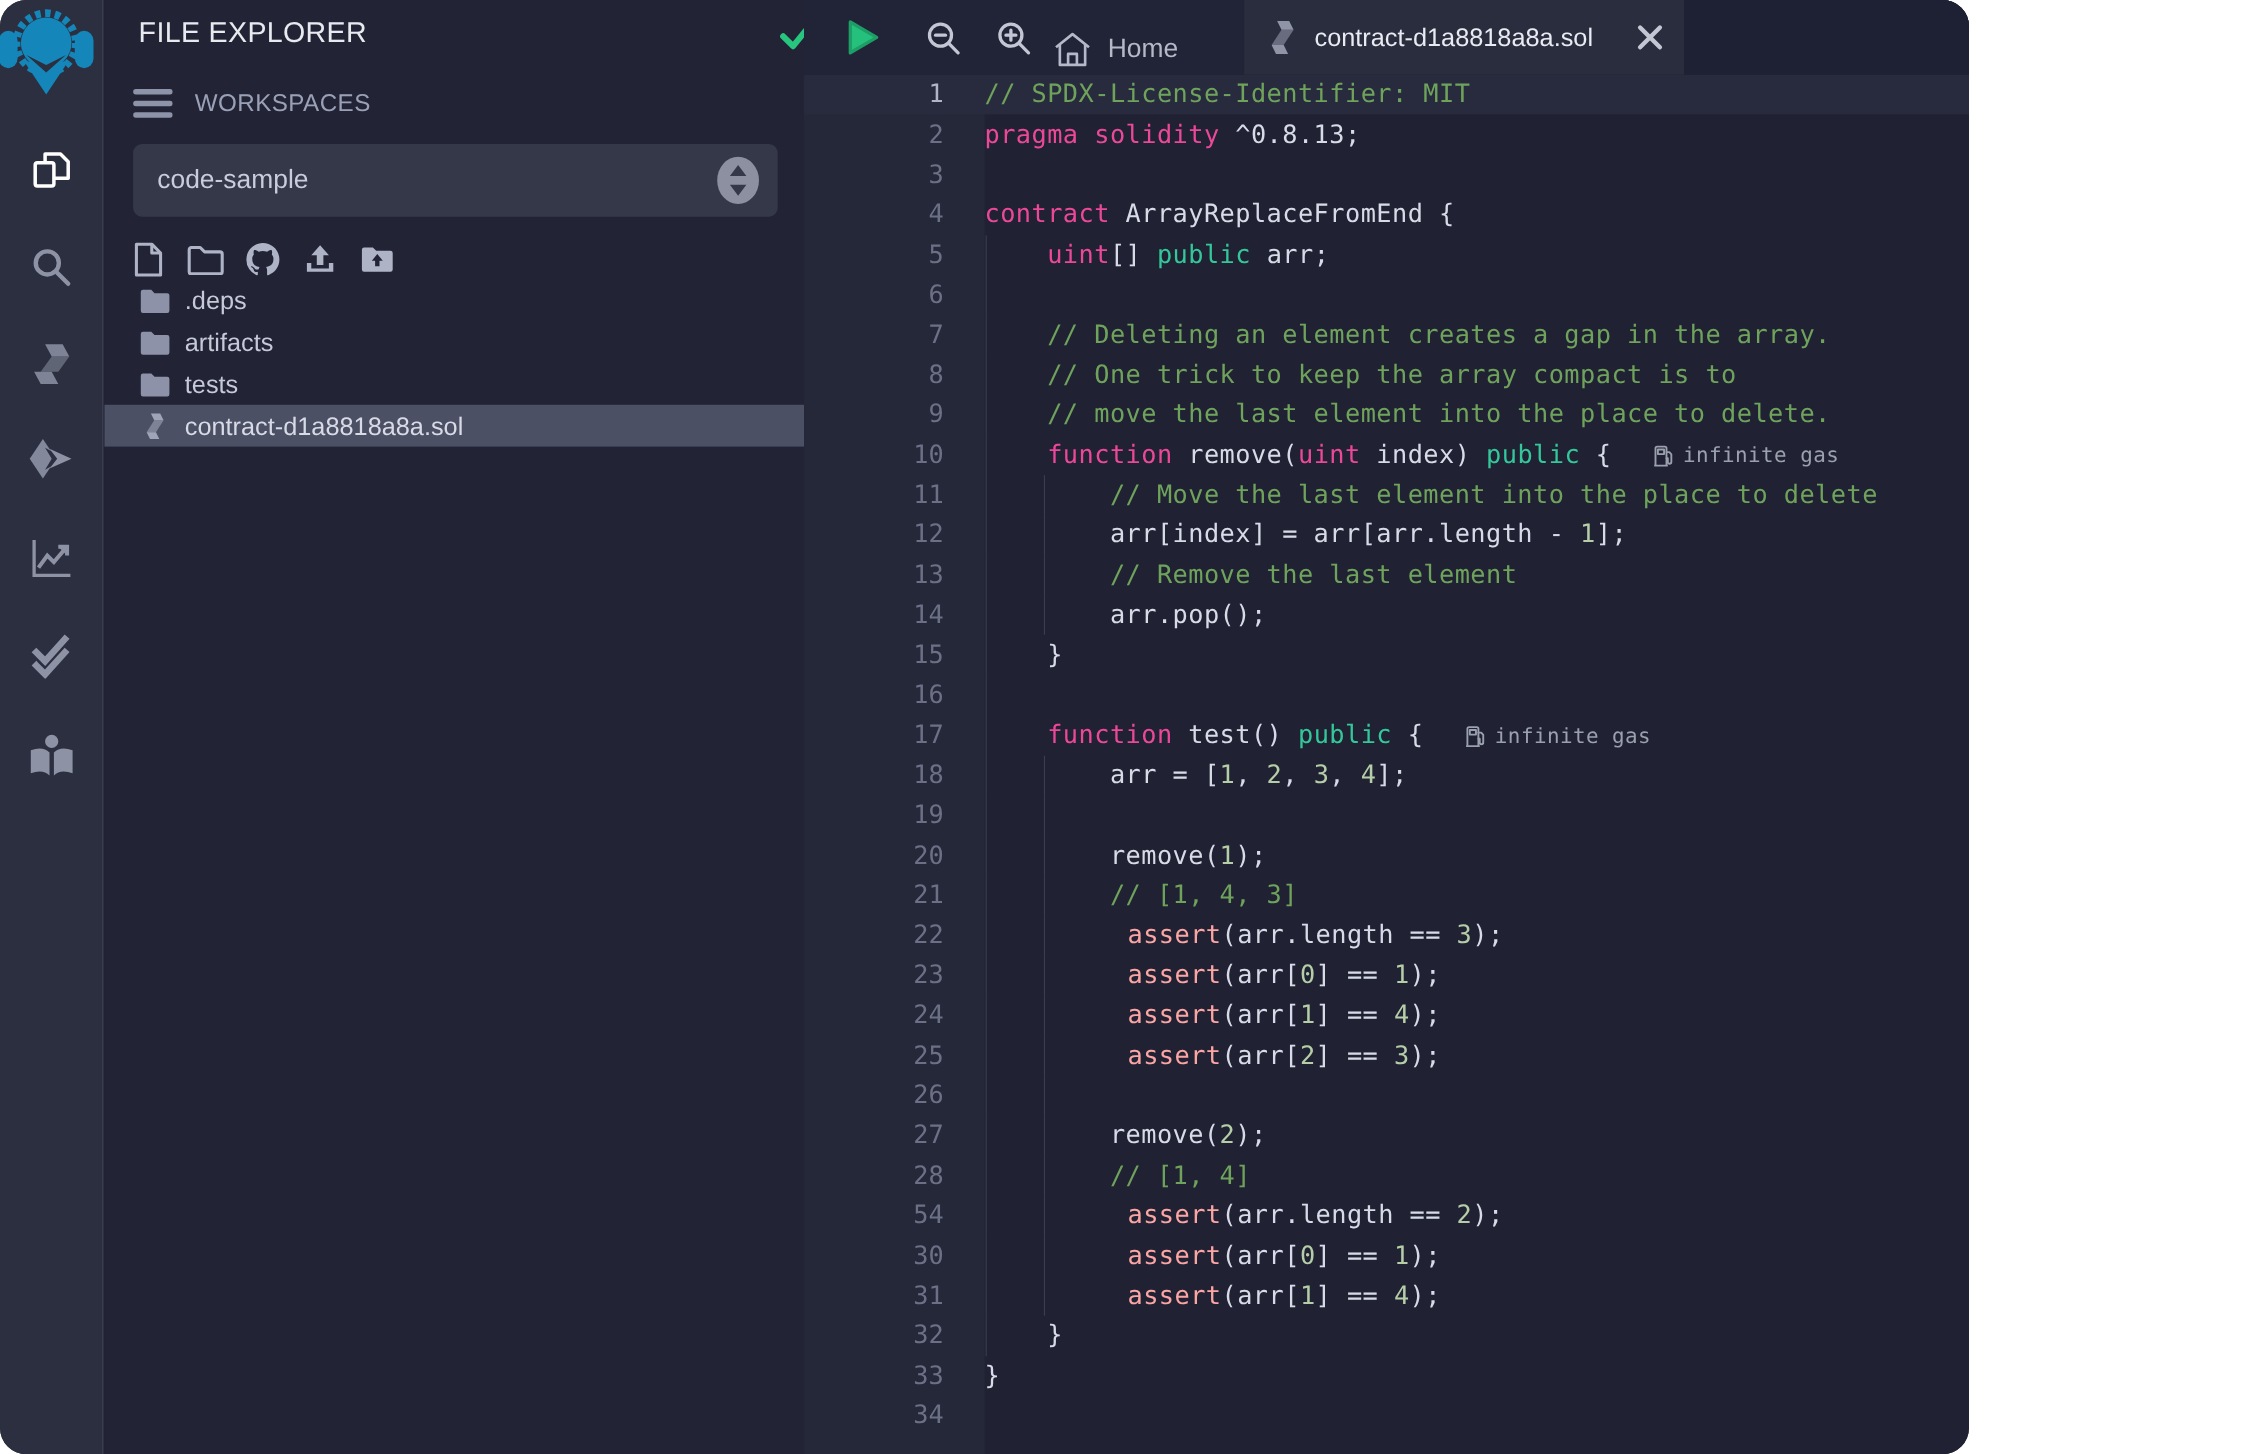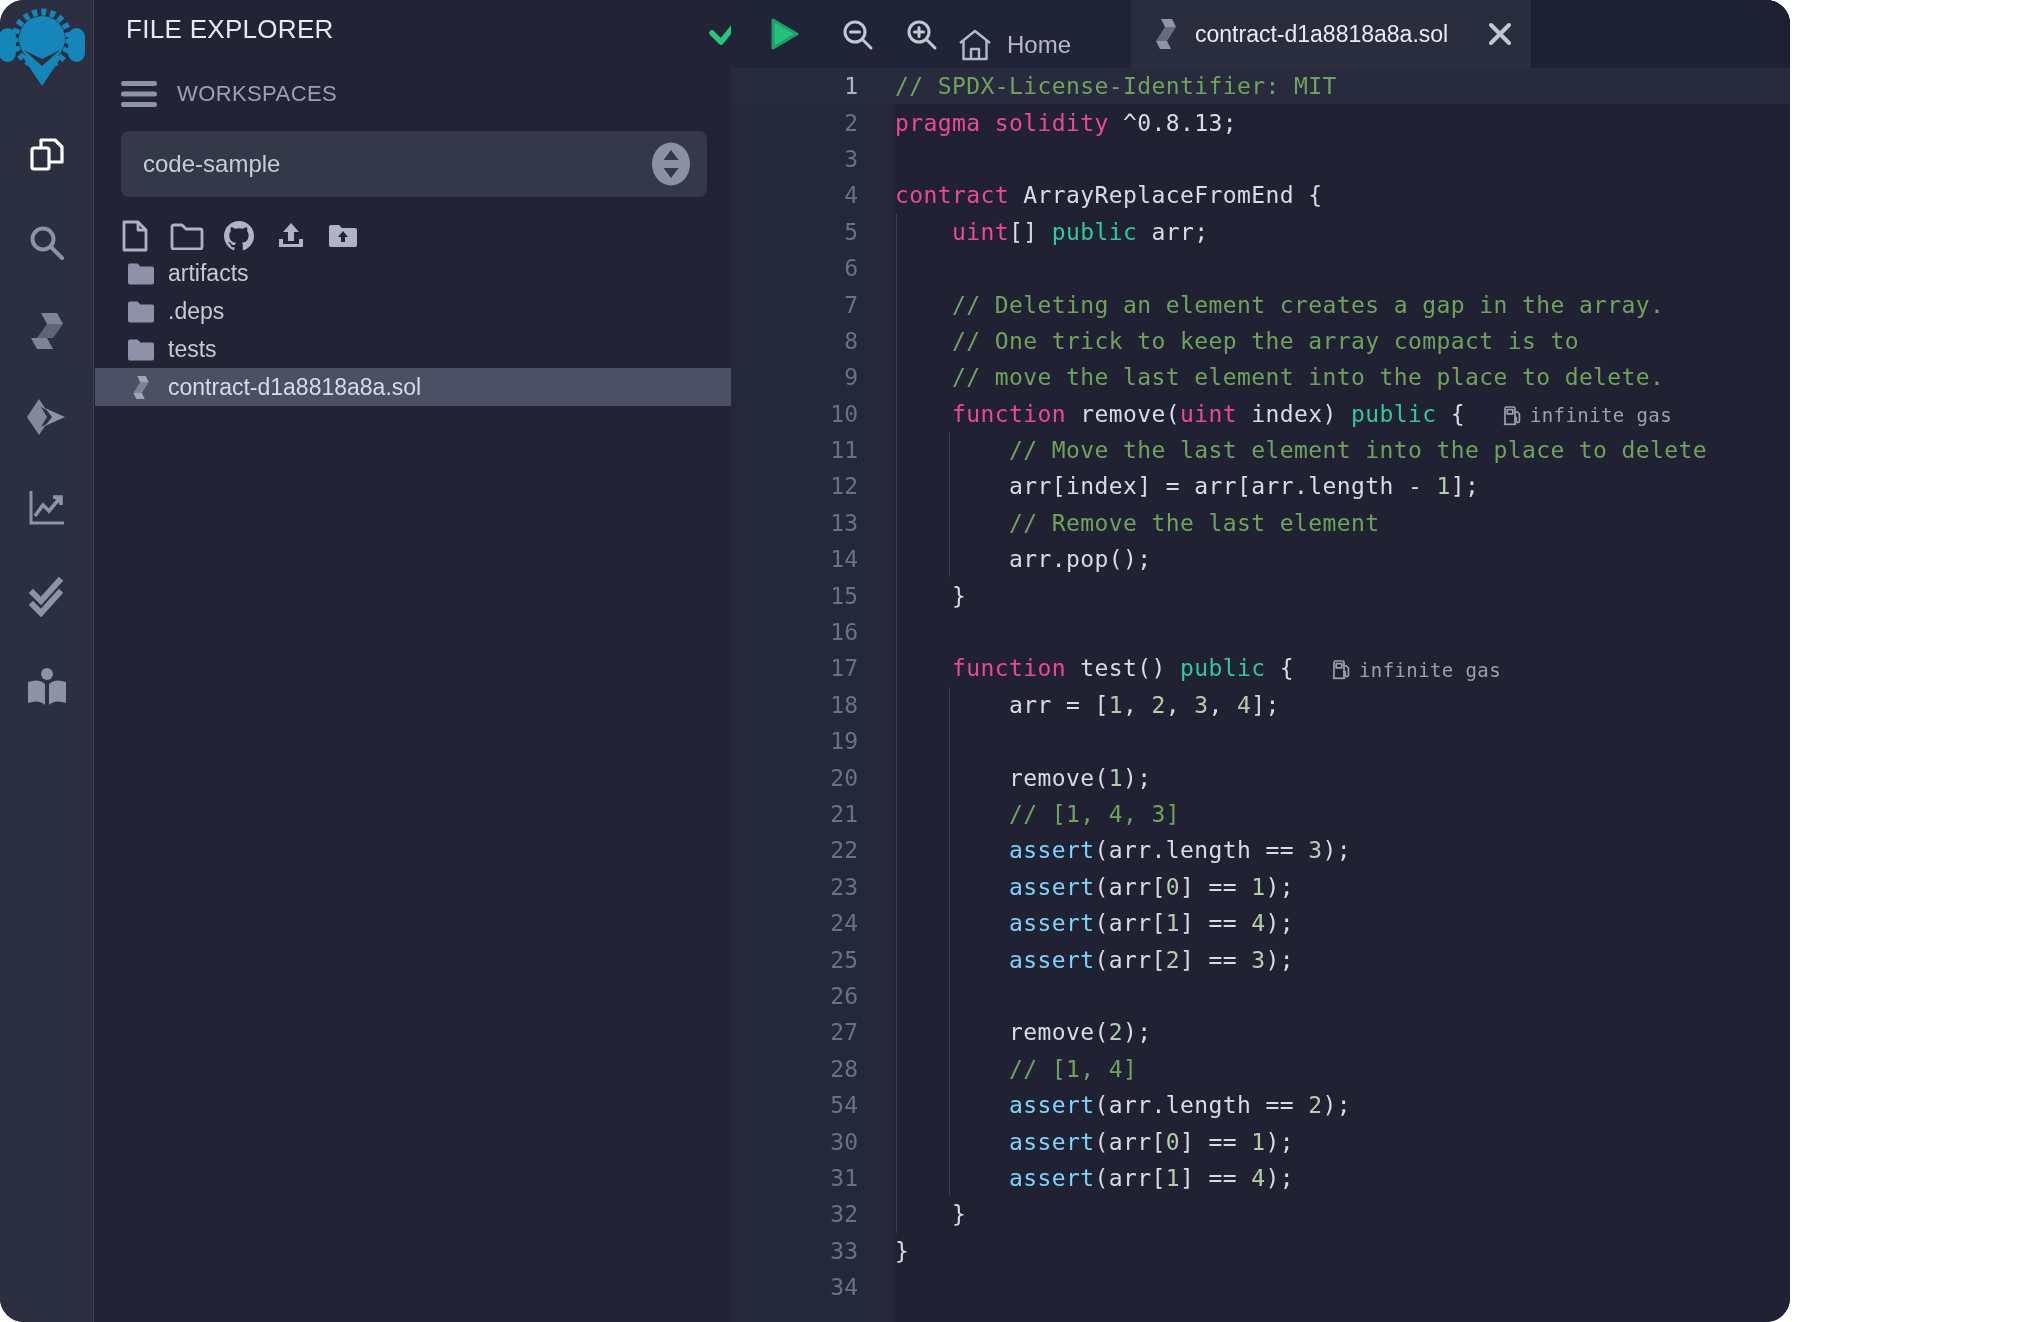--- a/index.html
+++ b/index.html
@@ -50,21 +50,21 @@
   .codearea{position:absolute;left:0;top:68px;right:0;bottom:0;}
   .gutter-strip{position:absolute;left:0;top:0;bottom:0;width:164px;background:#252838;}
   .row{position:relative;height:36.4px;display:flex;align-items:center;font-family:"DejaVu Sans Mono",monospace;}
   .row.hl{background:#282b3d;}
   .ln{position:relative;width:164px;padding-right:37px;text-align:right;font-size:23px;color:#6b7086;flex:0 0 164px;z-index:1;}
   .row.hl .ln{color:#b0b5c6;}
   .codetext{position:relative;white-space:pre;font-size:23px;letter-spacing:.4px;z-index:1;}
   .guide{position:absolute;top:0;bottom:0;width:1.5px;background:#3a3e52;z-index:0;}
   .g1{left:164.5px;} .g2{left:217.5px;}
   .tk-d{color:#d7dbe7;} .tk-k{color:#ec4899;} .tk-p{color:#33c79a;}
-  .tk-a{color:#7dd3fc;} .tk-n{color:#b5cea8;} .tk-c{color:#6fa35c;}
+  .tk-a{color:#fca5a5;margin-left:16px;} .tk-n{color:#b5cea8;} .tk-c{color:#6fa35c;}
   .gas{display:inline-flex;align-items:center;gap:9px;margin-left:38px;color:#9aa0ae;font-size:19px;vertical-align:middle;}
   svg{display:block;}
 </style>
 </head>
 <body>
 
 <div class="app">
 
   <div class="iconbar">
     <div class="logo">
@@ -191,29 +191,29 @@
       </span>
     </div>
 
     <div class="tree">
         <div class="tree-row">
           <span class="t-icon">
             <svg width="28" height="23" viewBox="0 0 28 23" fill="currentColor">
               <path d="M1 3.5 a2 2 0 0 1 2-2 h7.5 l3 3 h11.5 a2 2 0 0 1 2 2 v14 a2 2 0 0 1 -2 2 h-22 a2 2 0 0 1 -2-2 z"></path>
             </svg>
           </span>
-          <span class="t-label">artifacts</span>
+          <span class="t-label">.deps</span>
         </div>
         <div class="tree-row">
           <span class="t-icon">
             <svg width="28" height="23" viewBox="0 0 28 23" fill="currentColor">
               <path d="M1 3.5 a2 2 0 0 1 2-2 h7.5 l3 3 h11.5 a2 2 0 0 1 2 2 v14 a2 2 0 0 1 -2 2 h-22 a2 2 0 0 1 -2-2 z"></path>
             </svg>
           </span>
-          <span class="t-label">.deps</span>
+          <span class="t-label">artifacts</span>
         </div>
         <div class="tree-row">
           <span class="t-icon">
             <svg width="28" height="23" viewBox="0 0 28 23" fill="currentColor">
               <path d="M1 3.5 a2 2 0 0 1 2-2 h7.5 l3 3 h11.5 a2 2 0 0 1 2 2 v14 a2 2 0 0 1 -2 2 h-22 a2 2 0 0 1 -2-2 z"></path>
             </svg>
           </span>
           <span class="t-label">tests</span>
         </div>
         <div class="tree-row selected">

